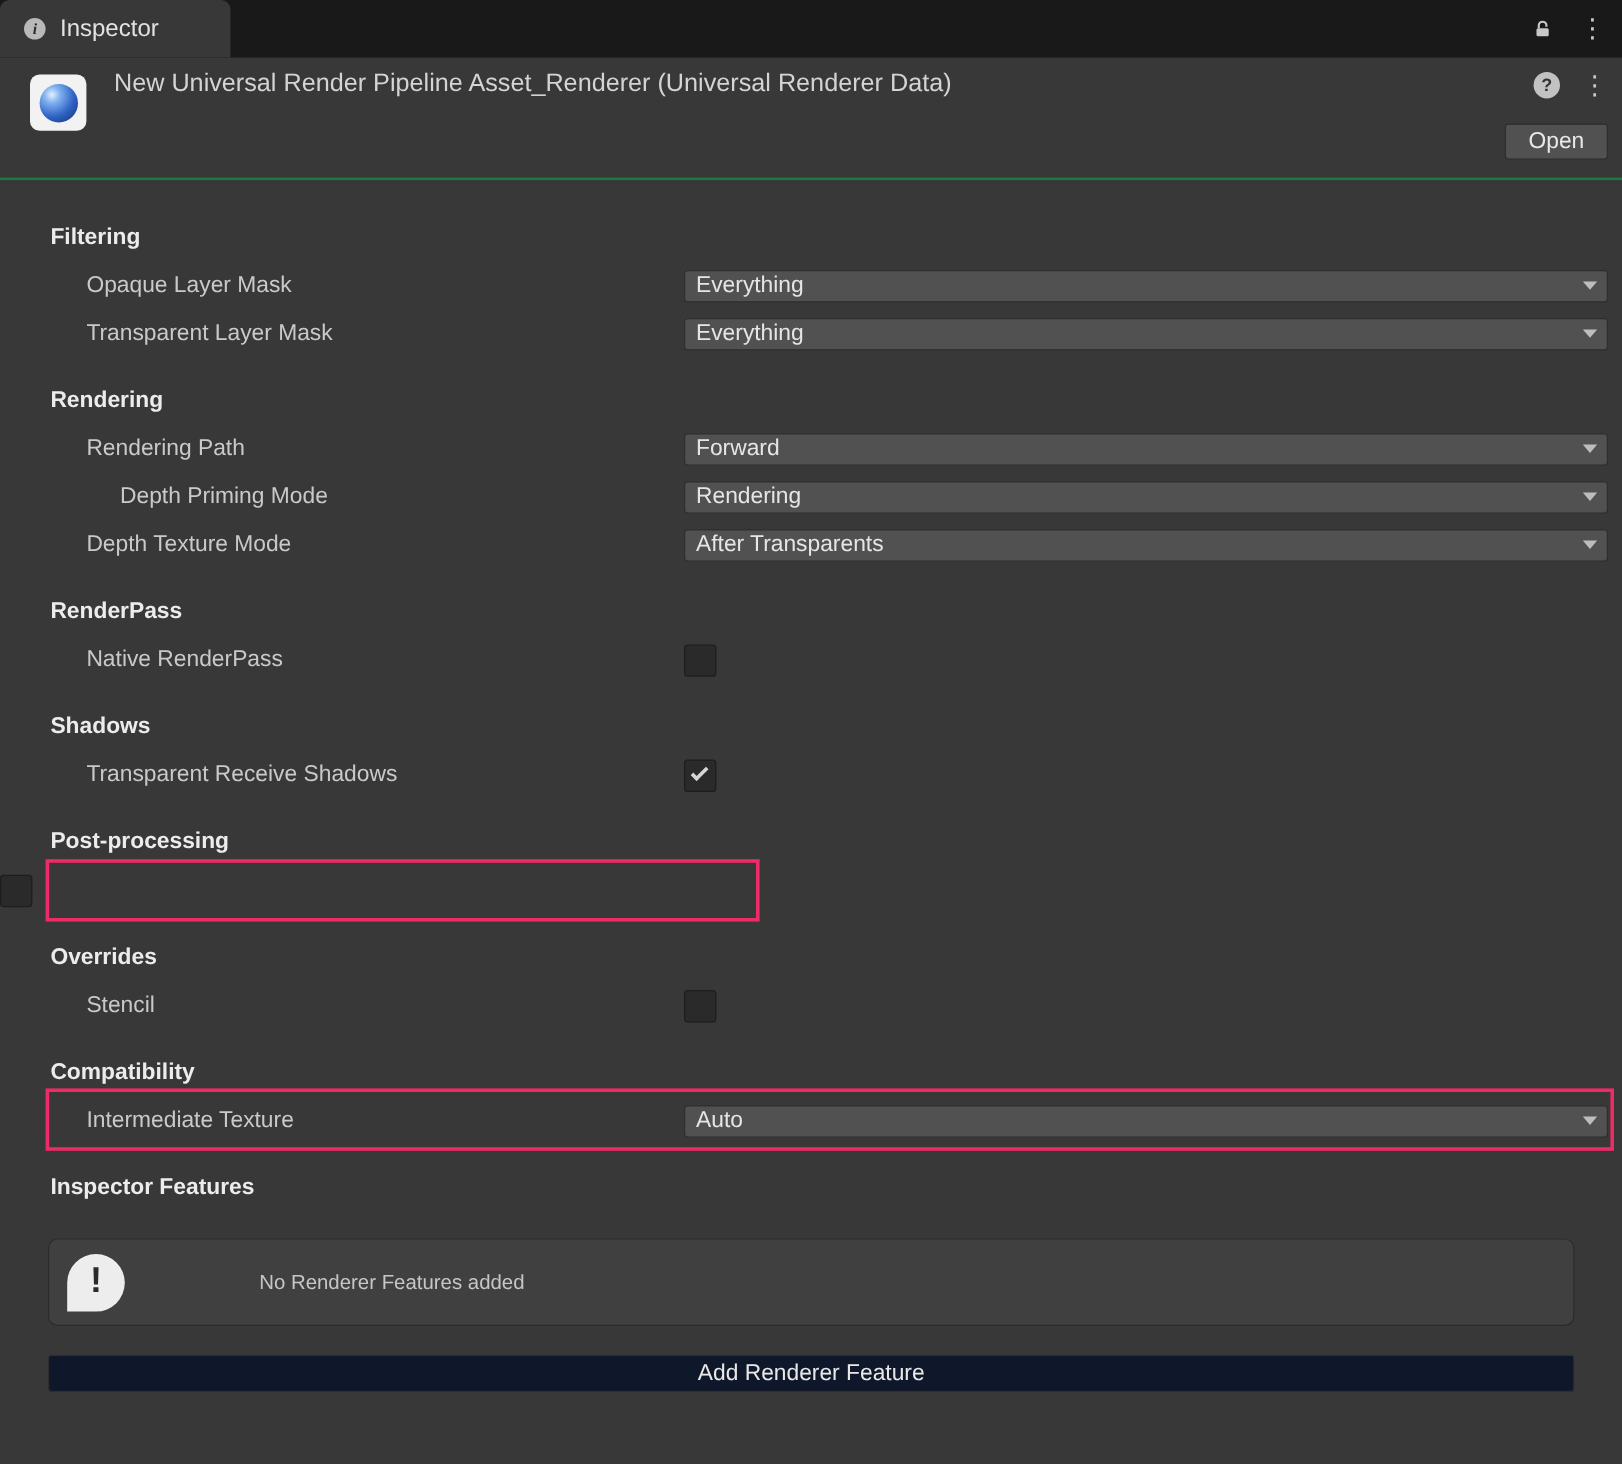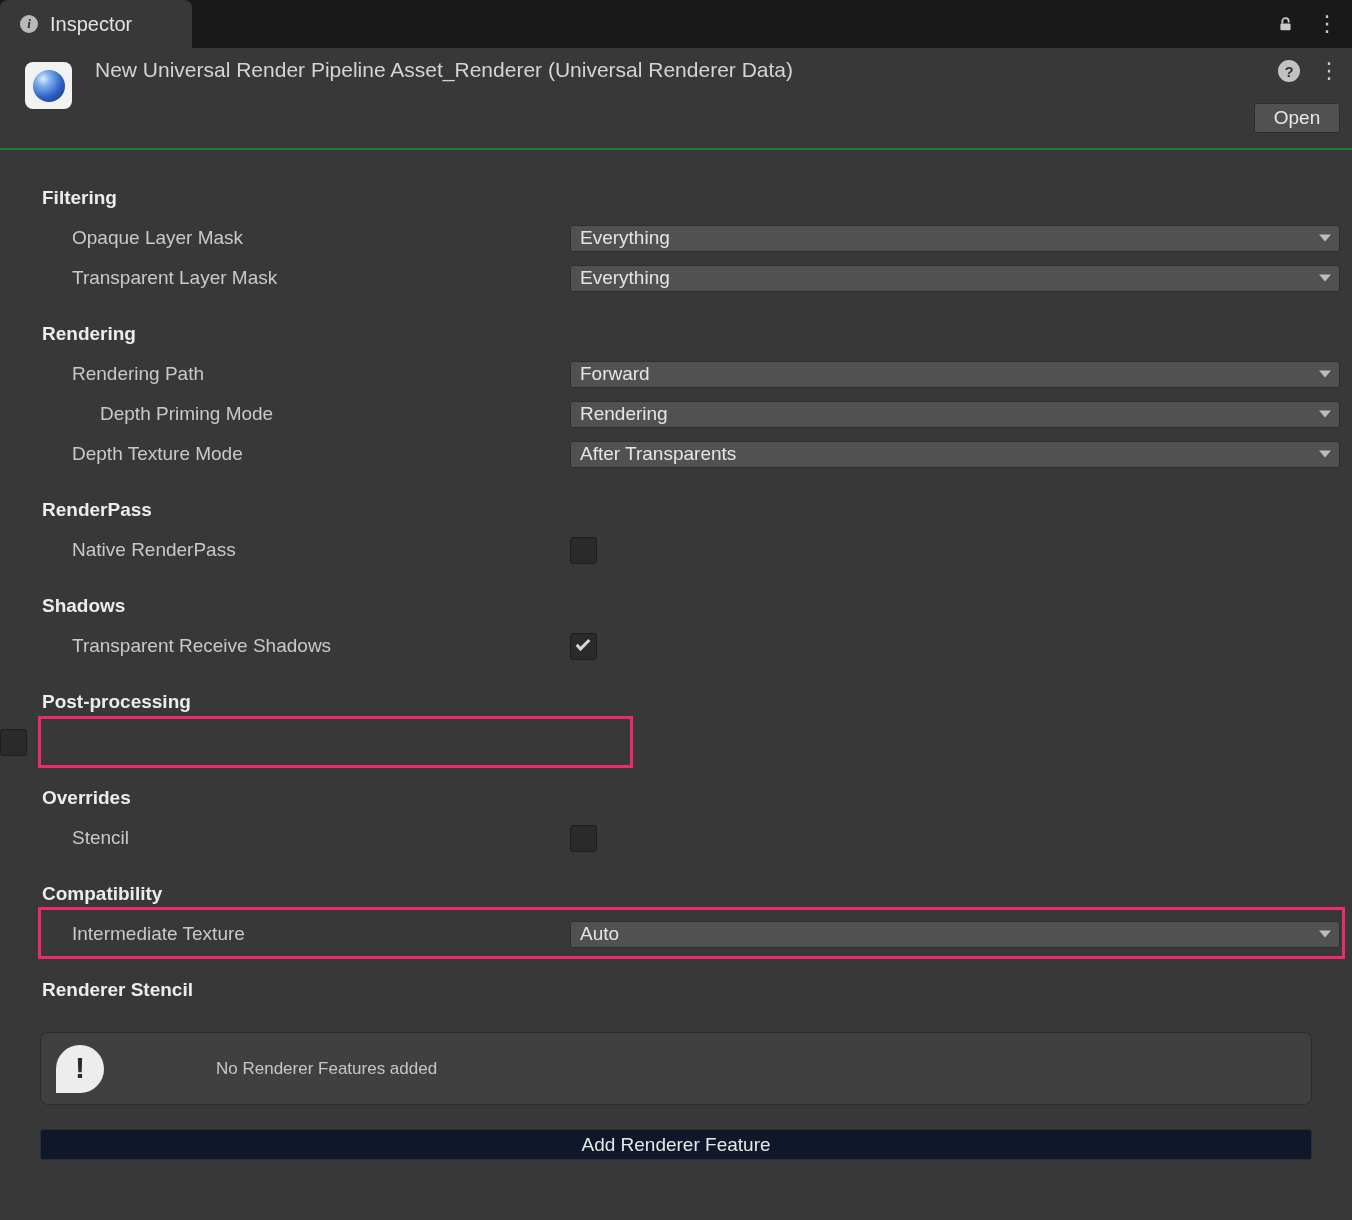--- a/index.html
+++ b/index.html
@@ -319,21 +319,21 @@
       <div class="lbl">Intermediate Texture</div>
       <div class="dropdown">
         <span class="dd-text">Auto</span>
         <span class="dd-arrow"></span>
       </div>
     </div>
   </div>
 
   <div class="section">
     <div class="row">
-        <div class="sec-title">Renderer Stencil</div>
+        <div class="sec-title">Inspector Features</div>
       </div>
     <div class="info-box">
       <div class="warn-icon">
           <span>!</span>
         </div>
       <div class="info-text">No Renderer Features added</div>
     </div>
     <div class="add-btn">Add Renderer Feature</div>
   </div>
 

